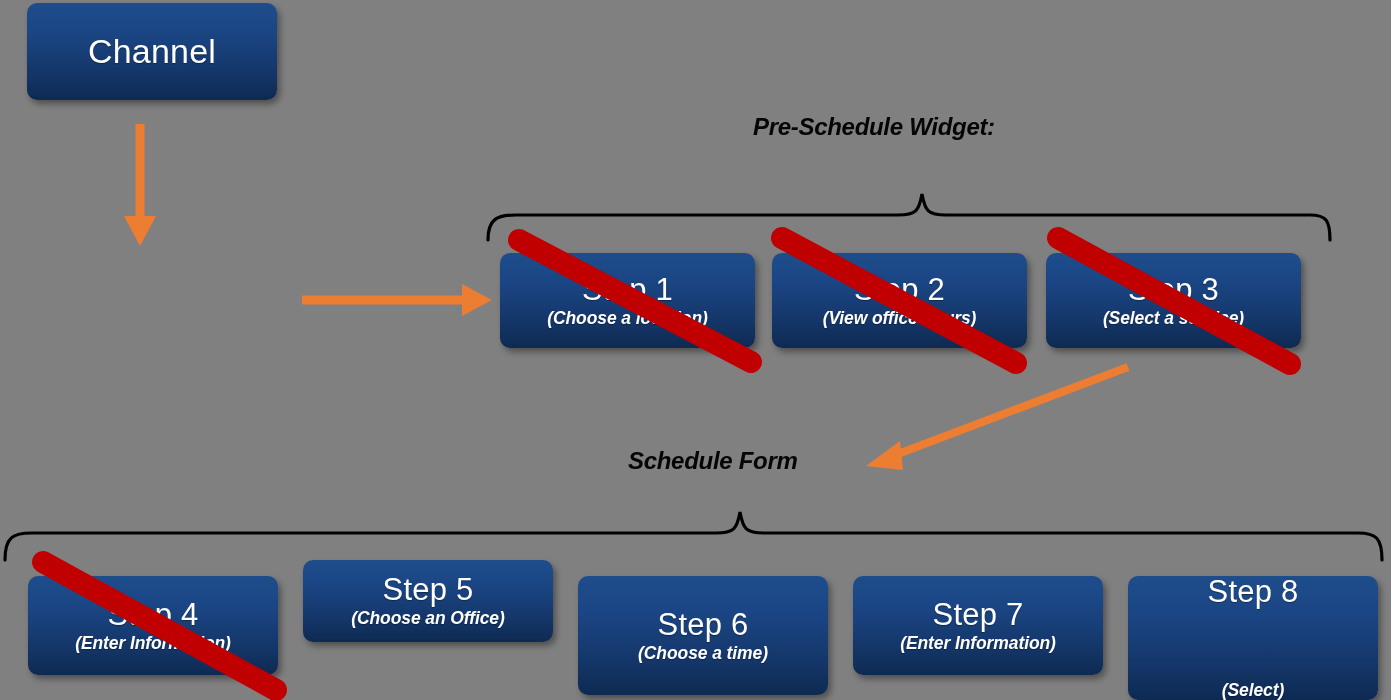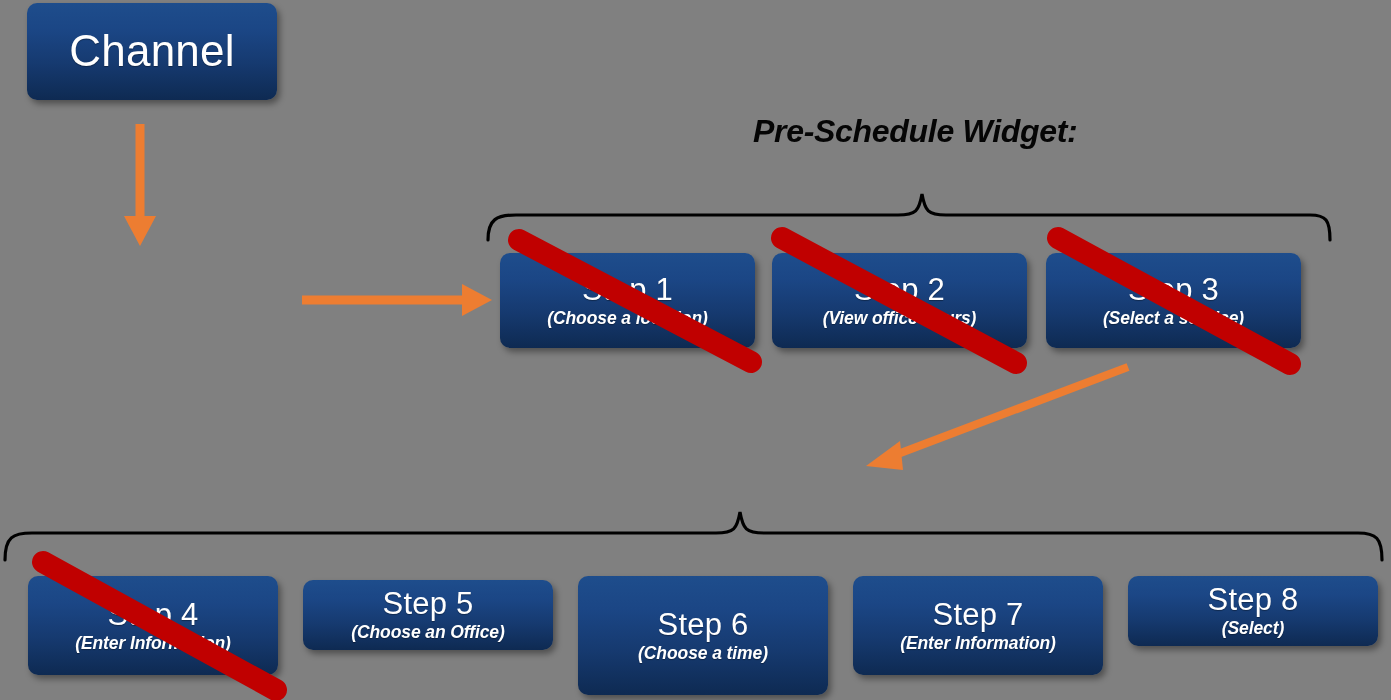--- a/index.html
+++ b/index.html
@@ -23,34 +23,34 @@
     text-align:center;
     box-sizing:border-box;
     line-height:1.06;
   }
   .node .title{
     font-size:31px;
     font-weight:400;
     letter-spacing:0.2px;
     text-shadow:0 1px 1px rgba(0,0,0,.35);
   }
-  .node.big .title{font-size:44px;}
+  .node.big .title{font-size:34px;}
   .node .sub{
     font-size:17.5px;
     font-style:italic;
     font-weight:600;
     margin-top:2px;
     letter-spacing:-0.1px;
     text-shadow:0 1px 1px rgba(0,0,0,.35);
   }
   .node.solo{justify-content:center;}
 
   .group-label{
     position:absolute;
-    font-size:32px;
+    font-size:24px;
     font-weight:bold;
     font-style:italic;
     color:#050505;
     white-space:nowrap;
     letter-spacing:-0.3px;
   }
 
   svg.overlay{
     position:absolute;left:0;top:0;
     width:1391px;height:700px;
@@ -80,42 +80,43 @@
   <div class="node" style="left:1046px;top:253px;width:255px;height:95px;">
     <div class="title">Step 3</div>
     <div class="sub">(Select a service)</div>
   </div>
 
   <div class="node" style="left:28px;top:576px;width:250px;height:99px;">
     <div class="title">Step 4</div>
     <div class="sub">(Enter Information)</div>
   </div>
 
-  <div class="node" style="left:303px;top:580px;width:250px;height:70px;text-align:right;">
+  <div class="node" style="left:303px;top:560px;width:250px;height:82px;text-align:right;">
     <div class="title">Step 5</div>
     <div class="sub">(Choose an Office)</div>
   </div>
 
   <div class="node" style="left:578px;top:576px;width:250px;height:119px;">
     <div class="title">Step 6</div>
     <div class="sub">(Choose a time)</div>
   </div>
 
   <div class="node" style="left:853px;top:576px;width:250px;height:99px;">
     <div class="title">Step 7</div>
     <div class="sub">(Enter Information)</div>
   </div>
 
-  <div class="node" style="left:1128px;top:576px;width:250px;height:70px;">
+  <div class="node" style="left:1128px;top:576px;width:250px;height:124px;justify-content:space-between;">
     <div class="title">Step 8</div>
     <div class="sub">(Select)</div>
   </div>
 
   <div class="group-label" style="left:753px;top:113px;">Pre-Schedule Widget:</div>
 
+  <div class="group-label" style="left:628px;top:447px;">Schedule Form</div>
 
   <svg class="overlay" viewBox="0 0 1391 700">
 
     <g>
       <path d="M488 240
                C 488 219, 497 215, 516 215
                L 898 215
                C 916 215, 919 211, 922 194
                C 925 211, 928 215, 946 215
                L 1310 215

